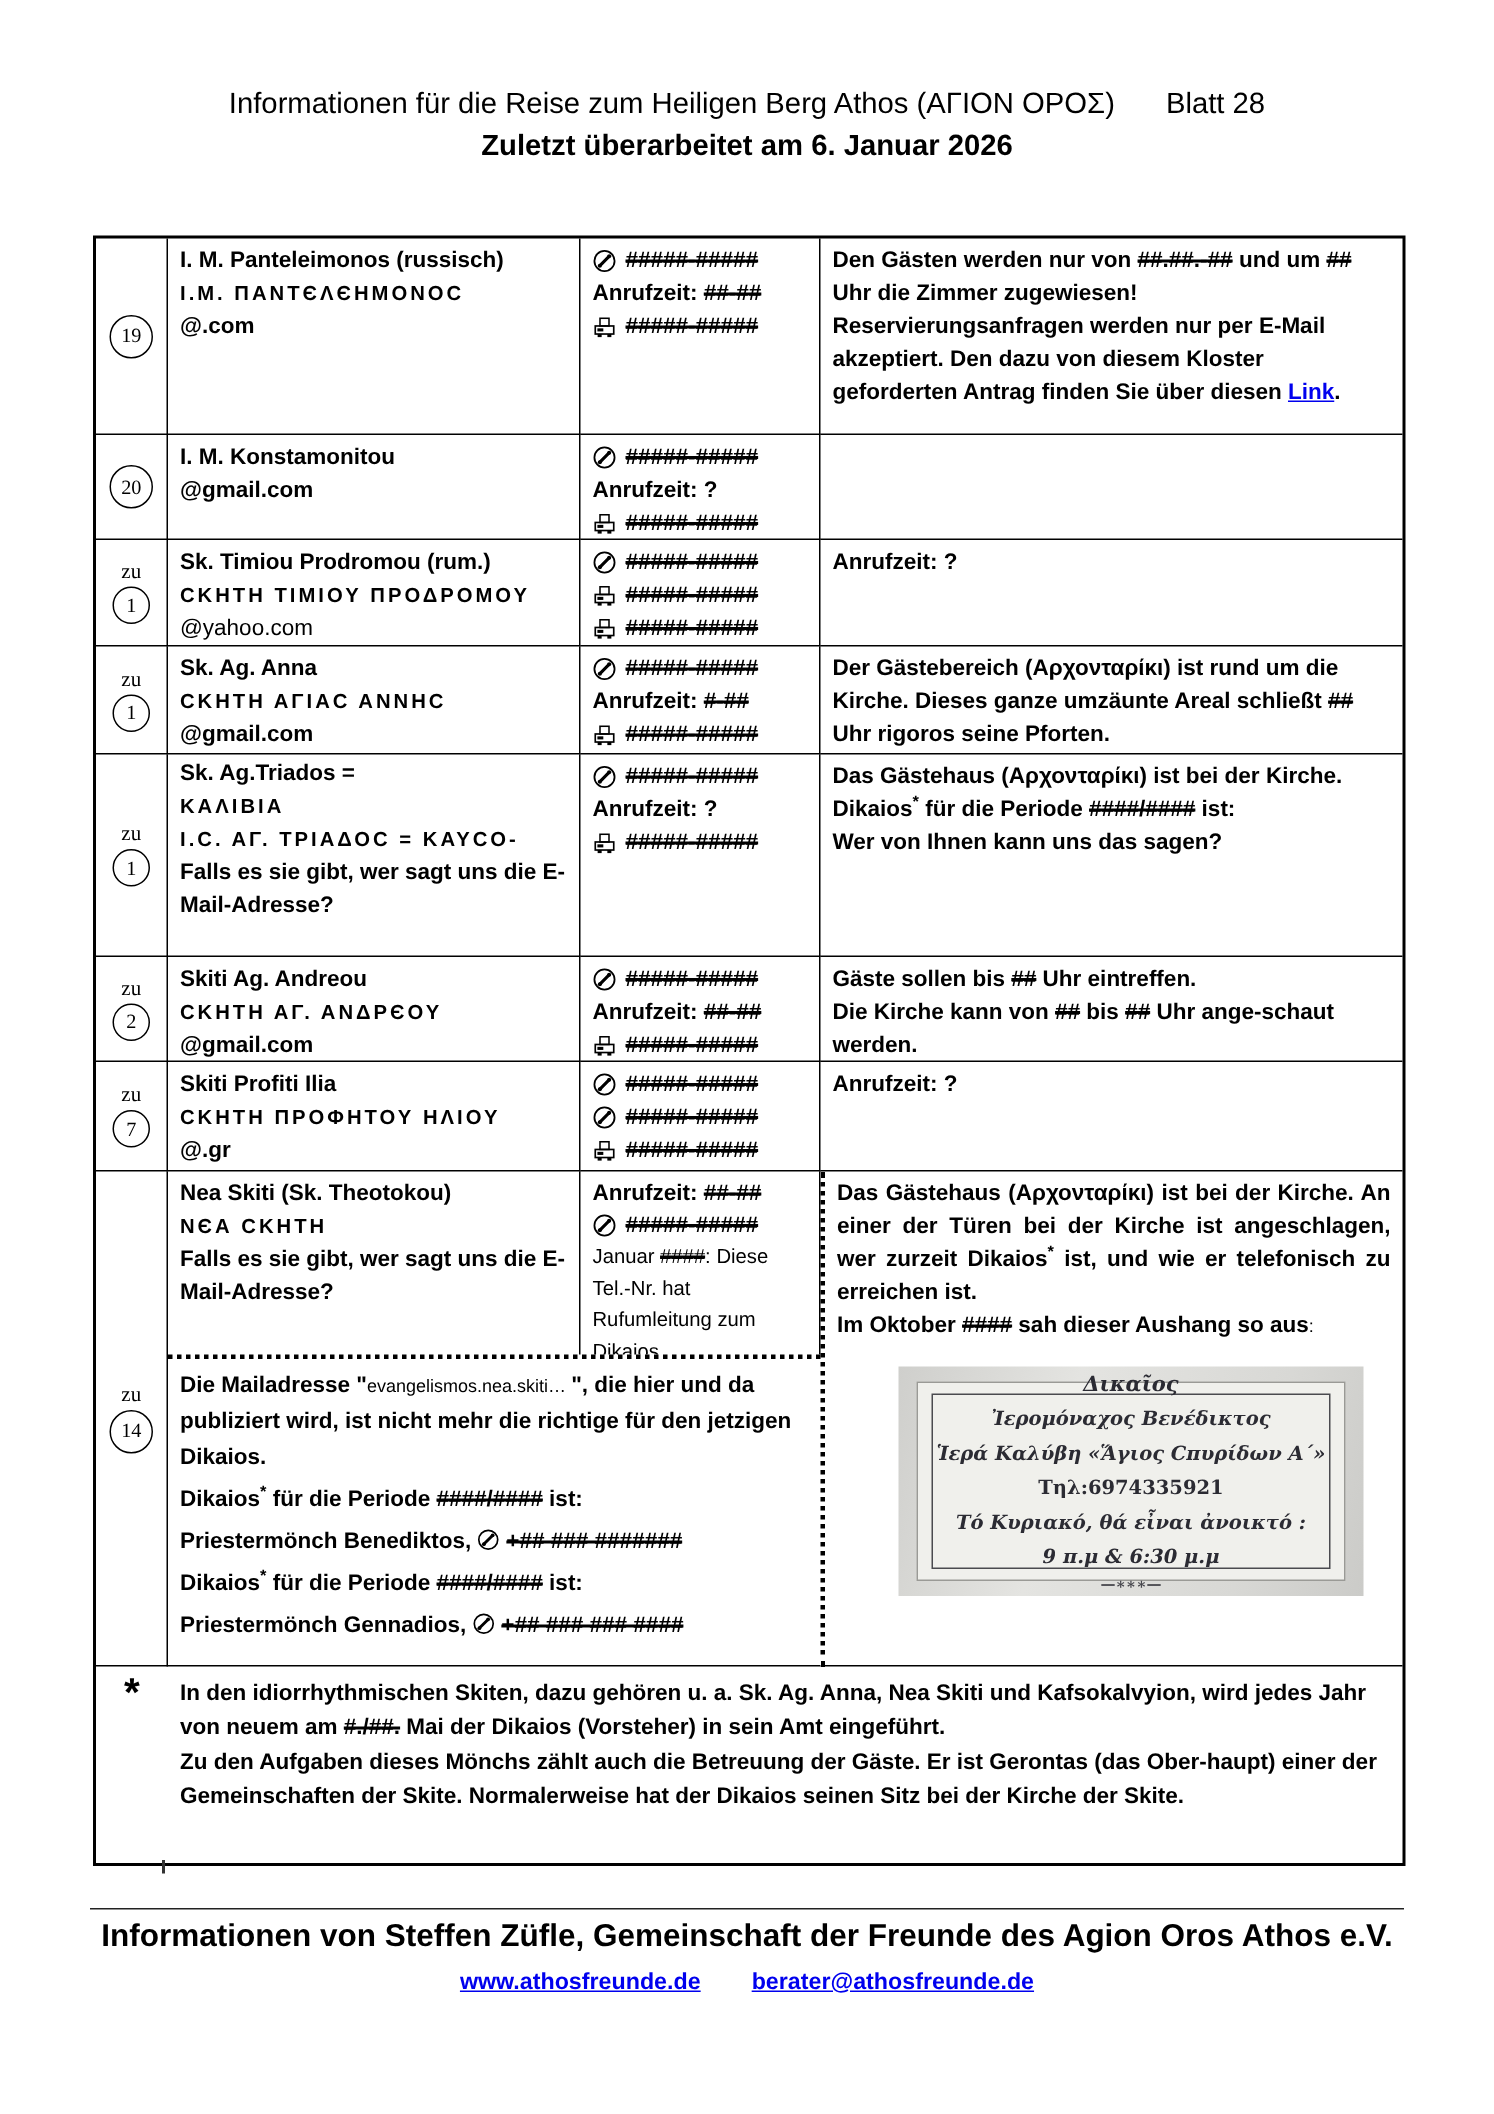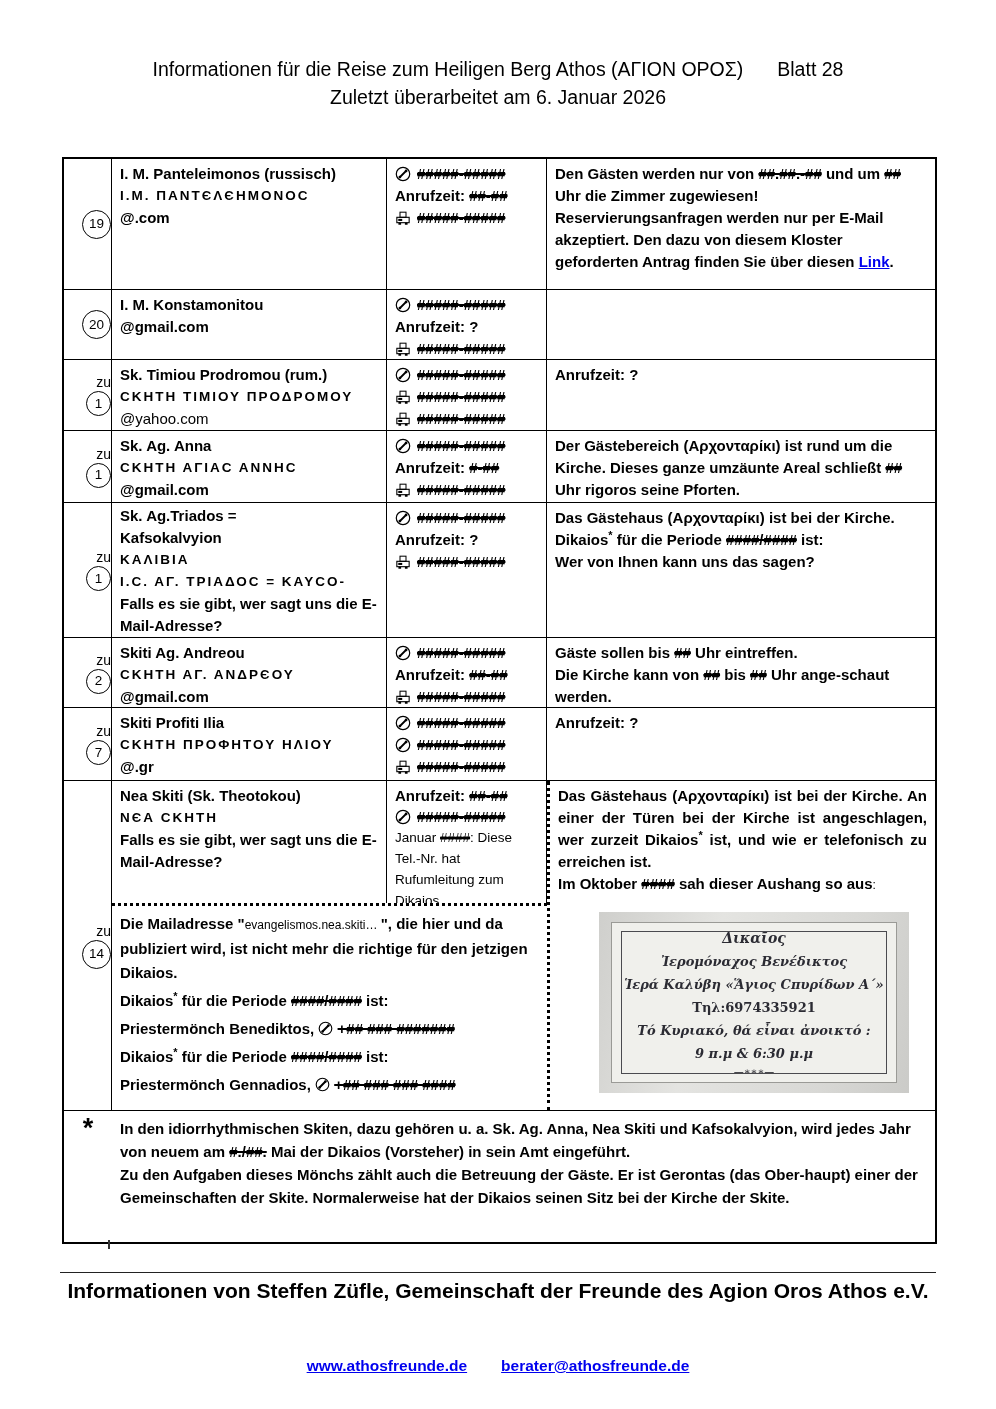--- a/index.html
+++ b/index.html
@@ -4,35 +4,35 @@
 <style>
   html,body{margin:0;padding:0;background:#ffffff;}
   .page{position:relative;width:996px;height:1409px;background:#fff;
         font-family:"Liberation Sans",sans-serif;color:#000;overflow:hidden;}
 
   
   .title1{position:absolute;top:58px;left:0;width:100%;text-align:center;
           font-size:19.5px;font-weight:400;white-space:nowrap;}
   .title1 .blatt{margin-left:34px;}
   .title2{position:absolute;top:86px;left:0;width:100%;text-align:center;
-          font-size:19.5px;font-weight:400;}
+          font-size:19.5px;font-weight:700;}
 
   
   .grid{position:absolute;left:62px;top:157px;width:871px;
         display:grid;
         grid-template-columns:48px 275px 160px 388px;
         grid-template-rows:131px 70px 71px 72px 135px 70px 73px 122px 208px 131px;
         border:2px solid #000;font-size:15px;font-weight:700;line-height:22px;}
   .c{border-right:1.5px solid #000;border-bottom:1.5px solid #000;
      padding:4px 8px;box-sizing:border-box;overflow:hidden;}
   .c.lastcol{border-right:none;}
   .c.nob{border-bottom:none;}
   .c.nor{border-right:none;}
-  .numcell{display:flex;flex-direction:column;align-items:flex-end;justify-content:center;
-           gap:1px;padding:0;font-weight:400;}
+  .numcell{display:flex;flex-direction:column;align-items:center;justify-content:center;
+           gap:1px;padding:0;font-weight:400;font-family:Liberation Serif, serif;}
   .zu{font-size:14px;font-weight:400;line-height:16px;}
   .circ{display:inline-flex;align-items:center;justify-content:center;
         border:1.4px solid #000;border-radius:50%;font-size:13.5px;font-weight:400;}
   .circ.two{width:27px;height:27px;}
   .circ.one{width:23px;height:23px;}
   .uncial{font-weight:600;letter-spacing:2px;font-size:13.5px;}
   .thin{font-weight:400;}
   .rx{text-decoration:line-through;text-decoration-thickness:1.5px;text-decoration-skip-ink:none;}
   .small{font-size:12px;font-weight:400;}
   .sup{vertical-align:super;font-size:11px;line-height:0;}
@@ -45,38 +45,38 @@
   
   .dotl{border-left:3px dotted #000;}
   .dott{border-top:3px dotted #000;}
 
   
   .fnstar{display:flex;justify-content:center;align-items:flex-start;
           padding-top:6px;font-size:27px;font-weight:700;}
   .fncell{padding:6px 10px 13px 8px;font-size:15px;line-height:23px;}
 
   
-  .photo{margin:16px 0 0 41px;width:310px;height:181px;
+  .photo{margin:16px 0 0 41px;width:310px;height:153px;
          background:linear-gradient(105deg,#cfcfcc 0%,#e4e4e1 35%,#d8d8d5 75%,#cbcbc8 100%);
          padding:10px 12px;box-sizing:border-box;}
   .paper{width:100%;height:100%;background:#f0f0ec;border:1px solid #9a9a96;
          box-sizing:border-box;display:flex;align-items:center;justify-content:center;}
   .frame{width:94%;height:90%;border:1.3px solid #4a4a4f;box-sizing:border-box;
          display:flex;flex-direction:column;align-items:center;justify-content:center;
          font-family:"DejaVu Serif",serif;font-style:italic;color:#2b2b33;}
   .sline{line-height:23px;font-size:13px;white-space:nowrap;}
   .sline.first{font-size:14px;}
   .sline.flour{font-size:10px;line-height:14px;font-style:normal;color:#44444a;}
 
   
   .rule{position:absolute;left:60px;top:1272px;width:876px;border-top:1.5px solid #222;}
   .footline{position:absolute;top:1279px;left:0;width:100%;text-align:center;
             font-size:21px;font-weight:700;}
   .footlinks{position:absolute;top:1313px;left:0;width:100%;display:flex;
-             justify-content:center;gap:34px;font-size:15.5px;margin-top:44px;}
+             justify-content:center;gap:34px;font-size:15.5px;}
   .tick{position:absolute;left:108px;top:1240px;width:2px;height:9px;background:#333;}
 </style>
 </head>
 <body>
 
 <div class="page">
 
   <div class="title1">
     <span>Informationen für die Reise zum Heiligen Berg Athos (ΑΓΙΟΝ ΟΡΟΣ)</span><span class="blatt">Blatt  28</span>
   </div>
@@ -228,21 +228,20 @@
     <div class="c lastcol" style="grid-row:4;grid-column:4">
       <p><span>Der Gästebereich (Αρχονταρίκι) ist rund um die Kirche. Dieses ganze umzäunte Areal schließt </span><span class="rx">##</span><span> Uhr rigoros seine Pforten.</span></p>
     </div>
 
     <div class="c numcell" style="grid-row:5;grid-column:1">
       <span class="zu">zu</span>
       <span class="circ one">1</span>
     </div>
     <div class="c" style="grid-row:5;grid-column:2;padding-top:2px;">
       <div>Sk. Ag.Triados =</div>
-      <div>Kafsokalvyion</div>
       <div class="uncial">ΚΑΛΙΒΙΑ</div>
       <div class="uncial">Ι.Ϲ. ΑΓ. ΤΡΙΑΔΟϹ = ΚΑΥϹΟ-</div>
       <div>Falls es sie gibt, wer sagt uns die E-Mail-Adresse?</div>
     </div>
     <div class="c" style="grid-row:5;grid-column:3">
       <div class="pl">
         <svg class="ic" width="16" height="16" viewBox="0 0 20 20">
             <circle cx="10" cy="10" r="8.4" fill="none" stroke="#000" stroke-width="1.5"></circle>
             <path d="M6.4 13.6 L13.6 6.4" stroke="#000" stroke-width="2.6" stroke-linecap="round"></path>
             <circle cx="6.1" cy="13.9" r="1.7"></circle>

